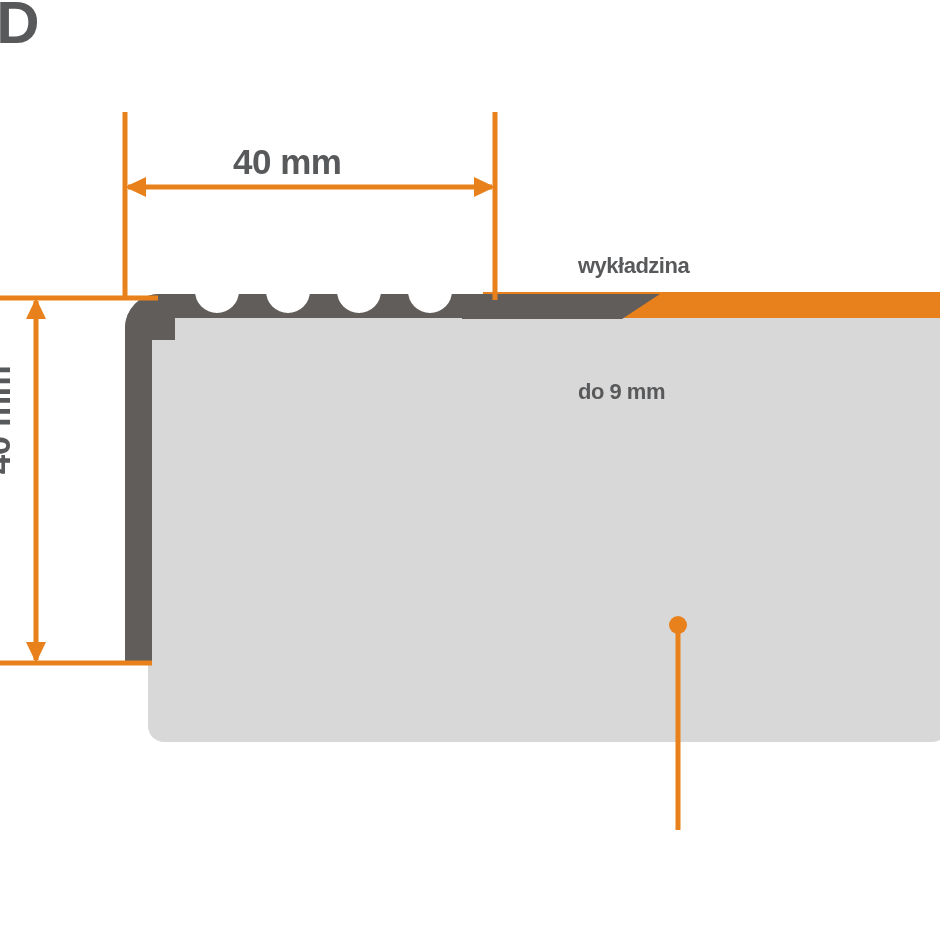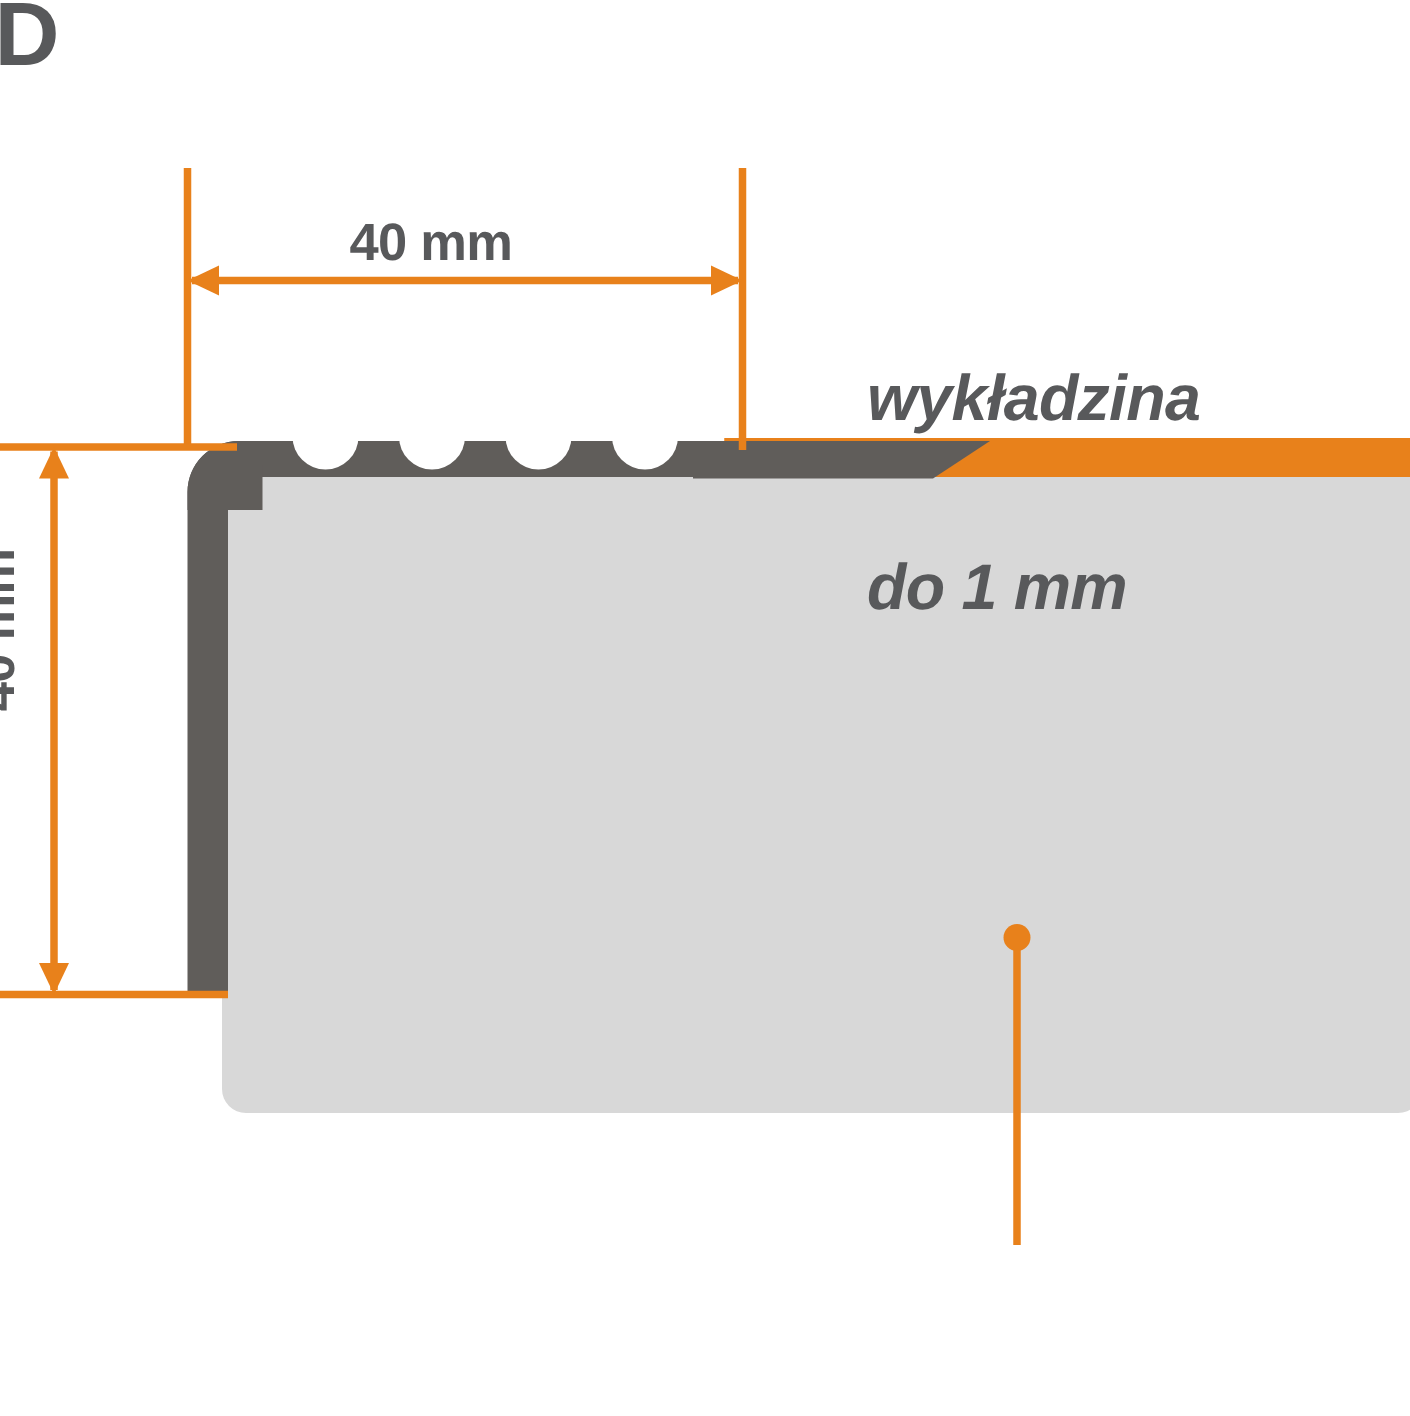--- a/index.html
+++ b/index.html
@@ -48,23 +48,22 @@
   #dim-height-label {
     left: -56px;
     top: 400px;
     font-size: 35px;
     transform: rotate(-90deg);
     transform-origin: center center;
   }
   #covering-label {
     left: 578px;
     top: 161px;
-    font-size: 43px;
+    font-size: 22px;
     line-height: 42px;
-    font-style: italic;
   }
   #base-label {
     left: 536px;
     top: 855px;
     font-size: 33px;
     line-height: 42px;
     text-align: center;
   }
 </style>
 </head>
@@ -142,21 +141,21 @@
   </svg>
 
   <div class="txt" id="brand-title">RD</div>
 
   <div class="txt" id="dim-width-label">40 mm</div>
 
   <div class="txt" id="dim-height-label">40 mm</div>
 
   <div class="txt" id="covering-label">
     <div>wykładzina</div>
-    <div>do 1 mm</div>
+    <div>do 9 mm</div>
   </div>
 
   <div class="txt" id="base-label">
     <div>baza / base /</div>
     
   </div>
 
 </div>
 
 </body></html>

